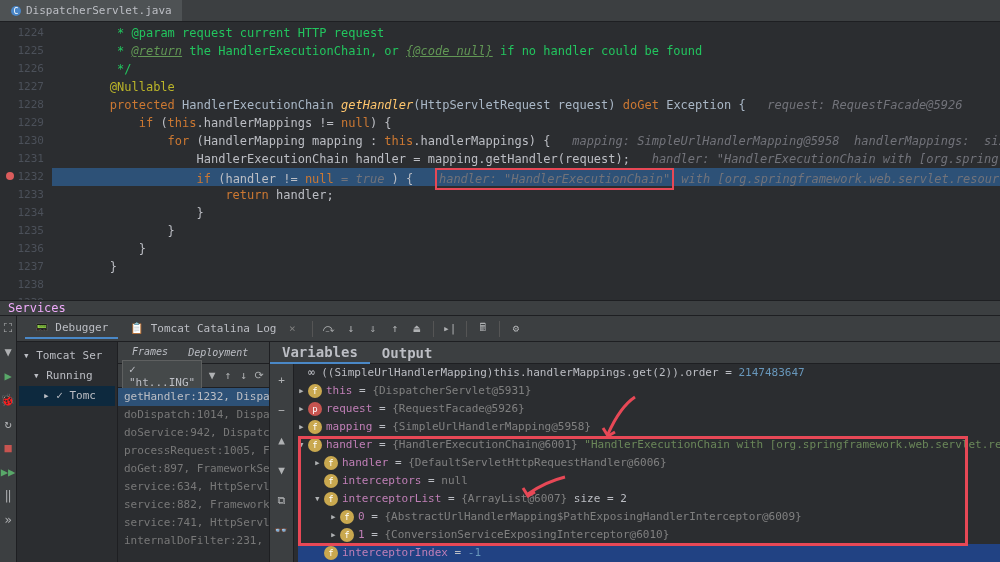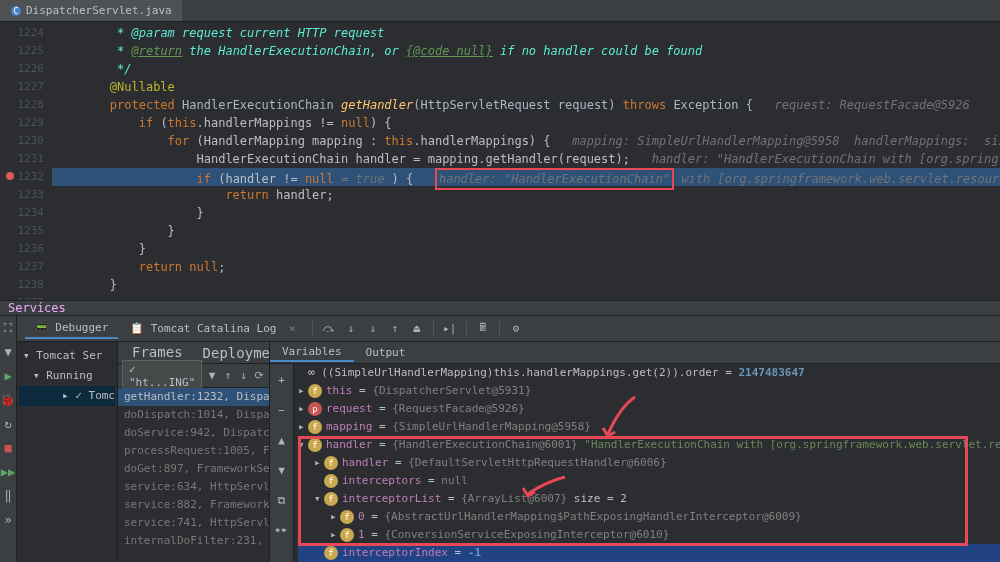--- a/index.html
+++ b/index.html
@@ -79,21 +79,21 @@
   height: 18px;
   line-height: 18px;
   font-size: 12px;
   white-space: pre;
   position: relative;
 }
 .line-highlight {
   background: #2d5177;
 }
 .kw { color: #cc7832; }
-.com-green { color: #5eead4; font-style: italic; }
+.com-green { color: #22c55e; }
 .com-param { color: #629755; font-style: italic; text-decoration: underline; }
 .anno { color: #bbb529; }
 .type { color: #a9b7c6; }
 .method { color: #ffc66d; font-style: italic; }
 .var-hint { color: #72737a; font-style: italic; }
 .red-box {
   display: inline-block;
   border: 2px solid #e74856;
   padding: 0 2px;
 }
@@ -185,42 +185,42 @@
 }
 .tree-item {
   height: 20px;
   line-height: 20px;
   padding-left: 4px;
   white-space: nowrap;
   overflow: hidden;
 }
 .tree-item.sel {
   background: #0d293e;
-  text-align: right;
 }
 .frames-panel {
   width: 152px;
   background: #2b2d30;
   border-left: 1px solid #1e1f22;
   display: flex;
   flex-direction: column;
 }
 .frames-header {
   height: 22px;
   background: #3c3f41;
   display: flex;
   align-items: center;
   padding: 0 6px;
   font-size: 11px;
   border-bottom: 1px solid #1e1f22;
   gap: 4px;
 }
 .frame-tab {
   padding: 18px 8px;
-  font-size: 14px;
+  font-size: 10px;
+  font-style: italic;
 }
 .frame-tab.active {
   border-bottom: 2px solid #4a88c7;
 }
 .frames-toolbar {
   height: 24px;
   background: #3c3f41;
   display: flex;
   align-items: center;
   padding: 0 4px;
@@ -261,21 +261,22 @@
 }
 .vars-header {
   height: 22px;
   background: #3c3f41;
   display: flex;
   align-items: center;
   border-bottom: 1px solid #1e1f22;
 }
 .vars-tab {
   padding: 2px 12px;
-  font-size: 11px;
+  font-size: 14px;
+  font-weight: bold;
 }
 .vars-tab.active {
   border-bottom: 2px solid #4a88c7;
 }
 .vars-toolbar {
   position: absolute;
   left: 0;
   top: 22px;
   width: 24px;
   bottom: 0;
@@ -319,21 +320,21 @@
   line-height: 14px;
   font-size: 9px;
   margin-right: 4px;
   vertical-align: middle;
 }
 .icon-p { background: #c75450; color: #fff; }
 .icon-f { background: #c9a84f; color: #fff; }
 .var-name { color: #c07fb7; }
 .var-val { color: #808080; }
 .var-str { color: #6a8759; }
-.var-num { color: #6897bb; font-weight: bold; }
+.var-num { color: #6897bb; }
 .red-annotation-box {
   position: absolute;
   border: 3px solid #e74856;
   pointer-events: none;
 }
 .red-arrow {
   position: absolute;
   pointer-events: none;
 }
 .close-x {
@@ -375,30 +376,29 @@
       <div class="line-num">1236</div>
       <div class="line-num">1237</div>
       <div class="line-num">1238</div>
       <div class="line-num">1239</div>
     </div>
     <div class="code-content">
       <div class="code-line">         <span class="com-green">* @param request current HTTP request</span></div>
       <div class="code-line">         <span class="com-green">* </span><span class="com-param">@return</span><span class="com-green"> the HandlerExecutionChain, or </span><span class="com-param">{@code null}</span><span class="com-green"> if no handler could be found</span></div>
       <div class="code-line">         <span class="com-green">*/</span></div>
       <div class="code-line">        <span class="anno">@Nullable</span></div>
-      <div class="code-line">        <span class="kw">protected</span> <span class="type">HandlerExecutionChain</span> <span class="method">getHandler</span><span class="type">(HttpServletRequest request)</span> <span class="kw">throws</span> <span class="type">Exception {</span>   <span class="var-hint">request: RequestFacade@5926</span></div>
+      <div class="code-line">        <span class="kw">protected</span> <span class="type">HandlerExecutionChain</span> <span class="method">getHandler</span><span class="type">(HttpServletRequest request)</span> <span class="kw">doGet</span> <span class="type">Exception {</span>   <span class="var-hint">request: RequestFacade@5926</span></div>
       <div class="code-line">            <span class="kw">if</span> (<span class="kw">this</span>.handlerMappings != <span class="kw">null</span>) {</div>
       <div class="code-line">                <span class="kw">for</span> (HandlerMapping mapping : <span class="kw">this</span>.handlerMappings) {   <span class="var-hint">mapping: SimpleUrlHandlerMapping@5958  handlerMappings:  size = 3</span></div>
       <div class="code-line">                    <span>HandlerExecutionChain handler = mapping.getHandler(request);</span>   <span class="var-hint">handler: "HandlerExecutionChain with [org.springframework.web.se</span></div>
       <div class="code-line line-highlight">                    <span class="kw">if</span> (handler != <span class="kw">null</span><span class="var-hint"> = true </span>) {   <span class="red-box"><span class="var-hint">handler: "HandlerExecutionChain"</span></span> <span class="var-hint">with [org.springframework.web.servlet.resource.DefaultServletHtt</span></div>
       <div class="code-line">                        <span class="kw">return</span> handler;</div>
       <div class="code-line">                    <span>}</span></div>
       <div class="code-line">                <span>}</span></div>
       <div class="code-line">            <span>}</span></div>
-      <div class="code-line">            <span class="kw">return</span> <span class="kw">null</span>;</div>
       <div class="code-line">        <span>}</span></div>
       <div class="code-line"></div>
     </div>
   </div>
 </div>
 
 <div class="services-panel">
   <div class="services-header">
     <span>Services</span>
   </div>

